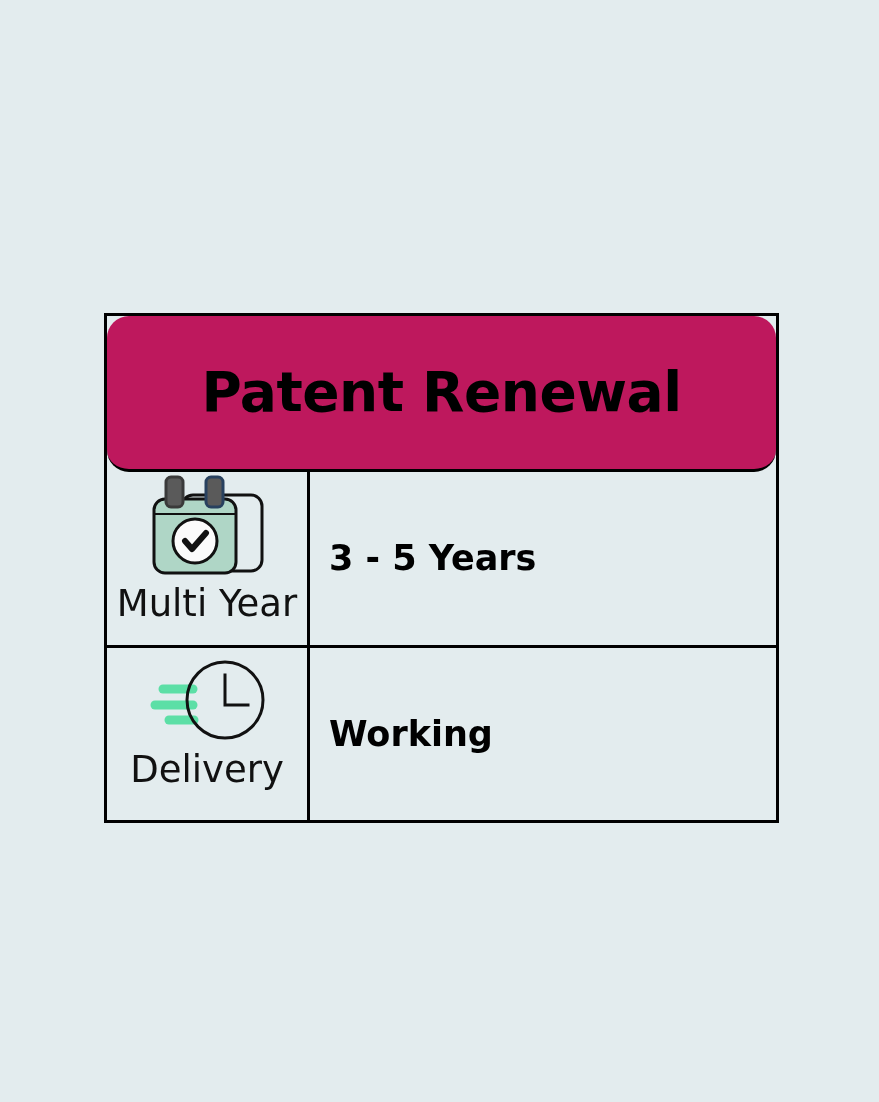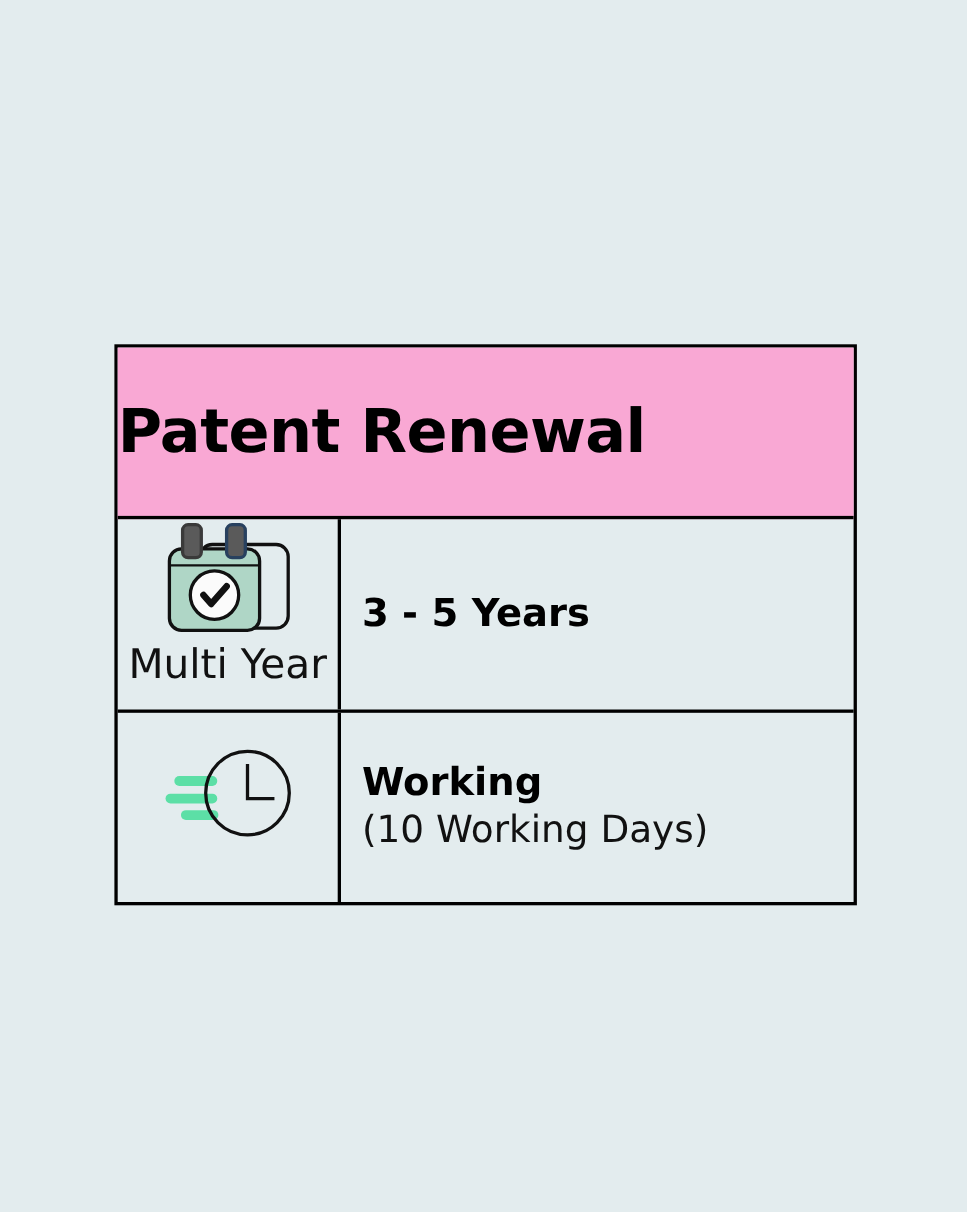--- a/index.html
+++ b/index.html
@@ -27,26 +27,27 @@
     border: 3px solid #000;
     background: #e3ecee;
     display: flex;
     flex-direction: column;
   }
 
   
   .card-header {
     height: 156px;
     flex: 0 0 156px;
-    background: #f9a8d4;
+    background: #be185d;
     border-bottom: 3px solid #000;
     display: flex;
     align-items: center;
-    justify-content: flex-start;
+    justify-content: center;
     box-sizing: border-box;
+    border-radius: 22px;
   }
   .card-header .title {
     font-size: 55px;
     font-weight: bold;
     color: #000;
     letter-spacing: -0.5px;
     line-height: 1;
     white-space: nowrap;
   }
 
@@ -154,20 +155,20 @@
 
           <line x1="14" y1="32" x2="44" y2="32" stroke="#5cdfa6" stroke-width="9" stroke-linecap="round"></line>
           <line x1="6" y1="48" x2="44" y2="48" stroke="#5cdfa6" stroke-width="9" stroke-linecap="round"></line>
           <line x1="20" y1="63" x2="45" y2="63" stroke="#5cdfa6" stroke-width="9" stroke-linecap="round"></line>
 
           <circle cx="76" cy="43" r="38" fill="none" stroke="#111" stroke-width="3"></circle>
 
           <path d="M76 18 L76 48 L99 48" fill="none" stroke="#111" stroke-width="3" stroke-linecap="square" stroke-linejoin="miter"></path>
         </svg>
       </span>
+      <span class="icon-label">Delivery</span>
     </div>
     <div class="cell-text">
       <span class="value-main">Working</span>
-      <span class="value-sub">(10 Working Days)</span>
     </div>
   </div>
 
 </div>
 
 </body></html>

